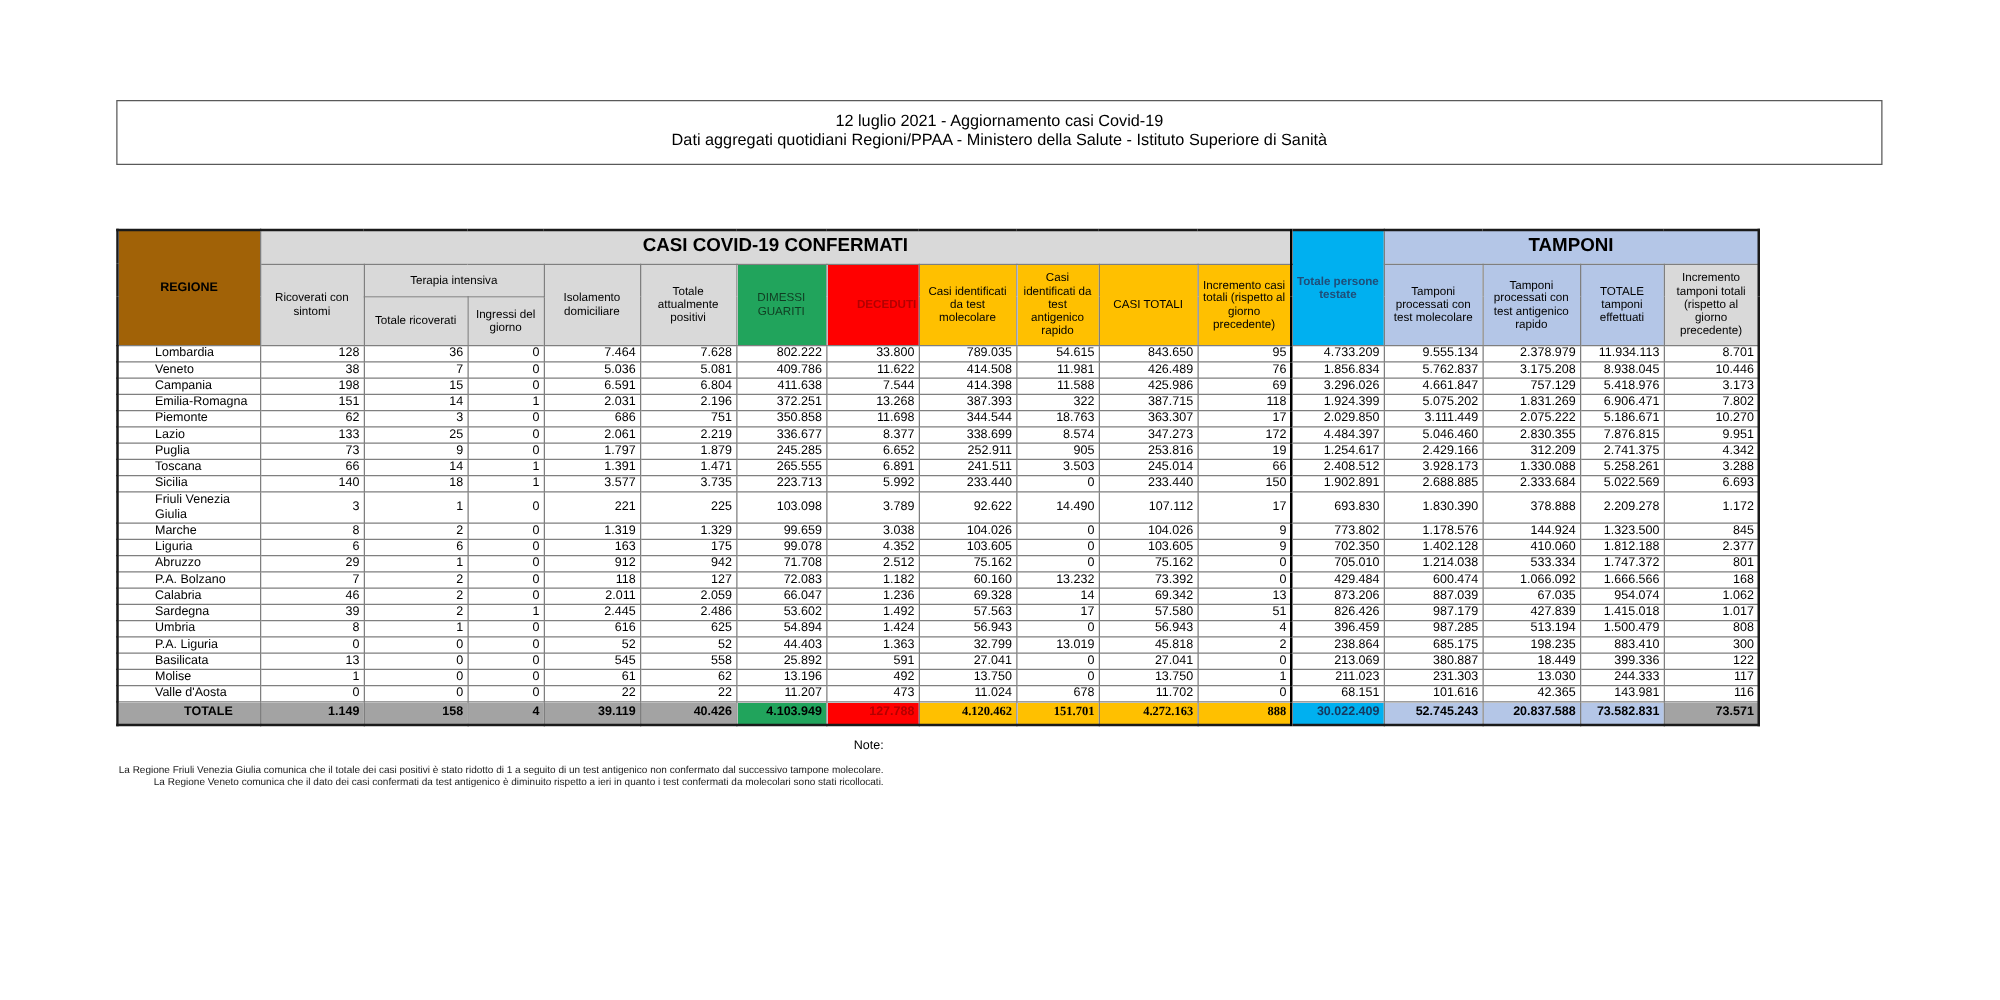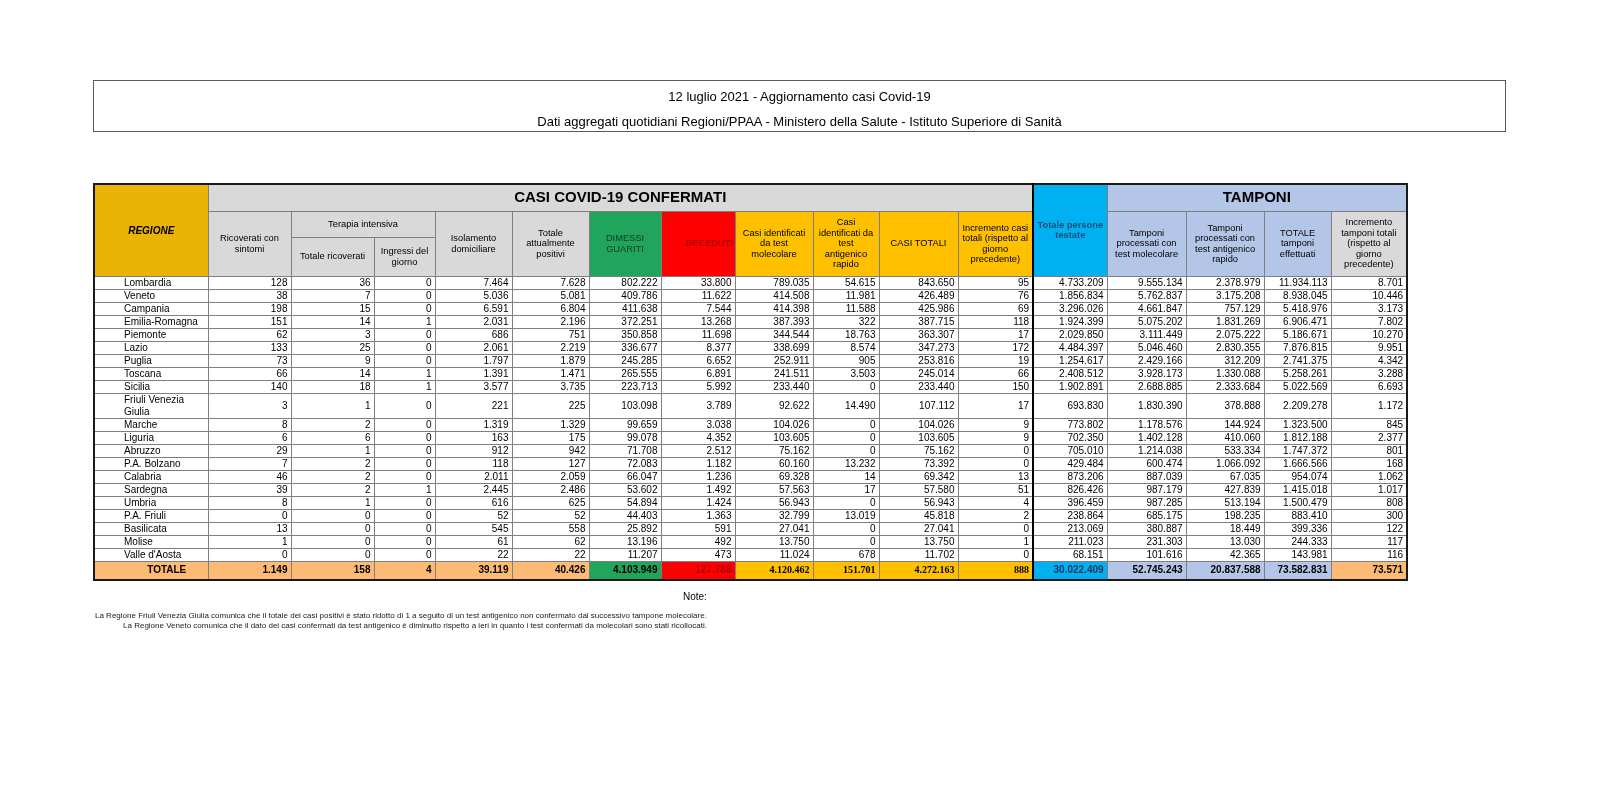--- a/index.html
+++ b/index.html
@@ -8,56 +8,56 @@
     font-family:"Liberation Sans", sans-serif;color:#000;
   }
   .page{position:absolute;inset:0;}
 
   
   .title-box{
     position:absolute;left:93px;top:80px;width:1413px;height:52px;
     border:1px solid #595959;text-align:center;font-size:13px;box-sizing:border-box;
   }
   .title-line1{margin-top:8px;}
-  .title-line2{margin-top:10px;}
+  .title-line2{}
 
   
   table.covid{
     position:absolute;left:93px;top:183px;width:1313px;
     border-collapse:collapse;table-layout:fixed;
     font-size:10px;
     border:2px solid #1a1a1a;
   }
   th,td{
     border:1px solid #7f7f7f;
     padding:0 3px;
     overflow:hidden;
     box-sizing:border-box;
   }
   thead th{font-weight:normal;line-height:1.12;font-size:9.3px;vertical-align:middle;text-align:center;}
   .banner{font-weight:bold;font-size:15px;}
   .h-gray{background:#d9d9d9;}
-  .h-darkgray{background:#eab308;font-weight:bold;font-size:10px;font-style:italic;}
+  .h-darkgray{background:#a16207;font-weight:bold;font-size:10px;}
   .h-green{background:#21a45c;font-weight:normal;color:#103c22;}
   .h-red{background:#ff0000;font-weight:bold;color:#b30000;padding-left:24px;}
   .h-yellow{background:#ffc000;}
   .h-cyan{background:#00b0f0;color:#1f4e79;font-weight:bold;}
   .h-blue{background:#b4c6e7;}
   .row1{height:27px;}
   .row2{height:26px;}
   .row3{height:39px;}
 
   tbody tr{height:13px;}
   tbody td{line-height:12px;background:#fff;}
   td.region{text-align:left;padding-left:29px;}
   td.num{text-align:right;}
 
   tr.tot{height:19px;}
   tr.tot td{font-weight:bold;border-top:1px solid #404040;}
-  .tot-gray{background:#fdba74;padding-left:34px;}
+  .tot-gray{background:#a3a3a3;padding-left:34px;}
   .tot-green{background:#21a45c;}
   .tot-red{background:#ff0000;color:#b30000;}
   .tot-yellow{background:#ffc000;font-family:Liberation Serif, serif;}
   .tot-cyan{background:#00b0f0;color:#17375e;}
   .tot-blue{background:#b4c6e7;}
   td.tot-label{text-align:center;}
 
   .divL{border-left:2px solid #000;}
 
   
@@ -442,21 +442,21 @@
           <td class="num">0</td>
           <td class="num">56.943</td>
           <td class="num">4</td>
           <td class="num divL">396.459</td>
           <td class="num">987.285</td>
           <td class="num">513.194</td>
           <td class="num">1.500.479</td>
           <td class="num">808</td>
         </tr>
         <tr>
-          <td class="region">P.A. Friuli</td>
+          <td class="region">P.A. Liguria</td>
           <td class="num">0</td>
           <td class="num">0</td>
           <td class="num">0</td>
           <td class="num">52</td>
           <td class="num">52</td>
           <td class="num">44.403</td>
           <td class="num">1.363</td>
           <td class="num">32.799</td>
           <td class="num">13.019</td>
           <td class="num">45.818</td>

